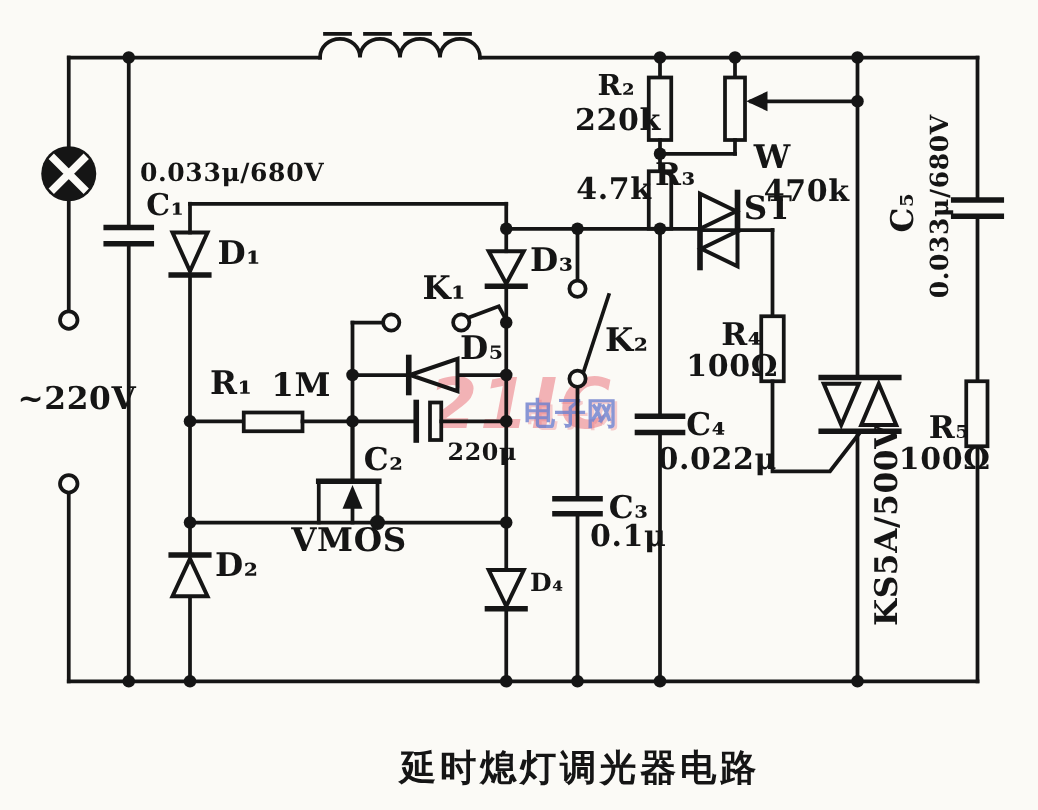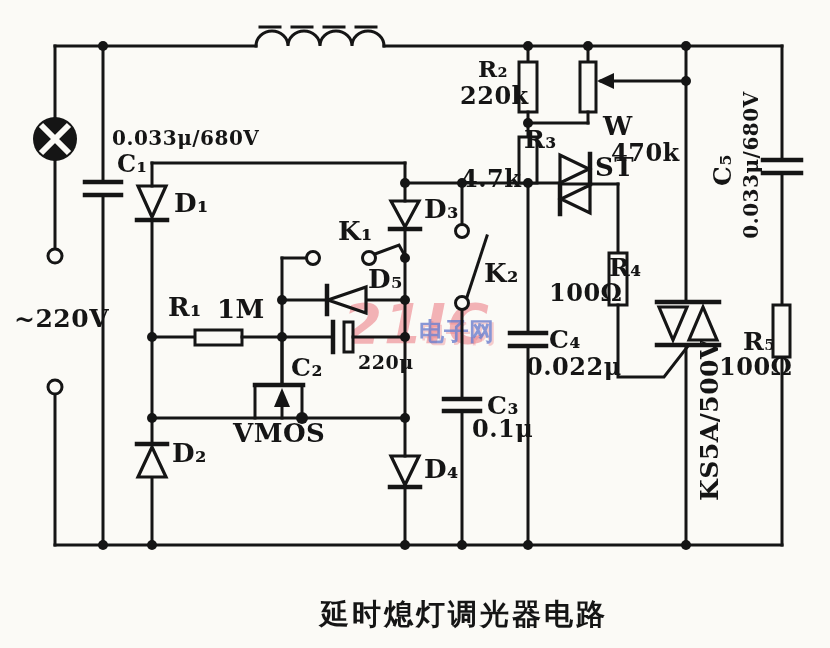--- a/index.html
+++ b/index.html
@@ -252,33 +252,33 @@
   <div class="lbl" style="left:168px;top:294px;font-size:26px;">R₁</div>
   <div class="lbl" style="left:217px;top:296px;font-size:26px;">1M</div>
   <div class="lbl" style="left:338px;top:218px;font-size:26px;">K₁</div>
   <div class="lbl" style="left:424px;top:196px;font-size:26px;">D₃</div>
   <div class="lbl" style="left:368px;top:266px;font-size:26px;">D₅</div>
   <div class="lbl" style="left:484px;top:260px;font-size:26px;">K₂</div>
   <div class="lbl" style="left:291px;top:355px;font-size:25px;">C₂</div>
   <div class="lbl" style="left:358px;top:353px;font-size:19px;">220μ</div>
   <div class="lbl" style="left:233px;top:420px;font-size:26px;font-family:'DejaVu Serif','Liberation Serif',serif;text-align:right;">VMOS</div>
   <div class="lbl" style="left:172px;top:440px;font-size:26px;">D₂</div>
-  <div class="lbl" style="left:424px;top:456px;font-size:26px;">D₄</div>
+  <div class="lbl" style="left:424px;top:456px;font-size:20px;">D₄</div>
   <div class="lbl" style="left:487px;top:393px;font-size:25px;">C₃</div>
   <div class="lbl" style="left:472px;top:417px;font-size:24px;">0.1μ</div>
   <div class="lbl" style="left:549px;top:327px;font-size:25px;">C₄</div>
   <div class="lbl" style="left:526px;top:355px;font-size:24px;">0.022μ</div>
   <div class="lbl" style="left:478px;top:57px;font-size:23px;">R₂</div>
   <div class="lbl" style="left:460px;top:84px;font-size:24px;">220k</div>
   <div class="lbl" style="left:484px;top:127px;font-size:25px;margin-left:40px;">R₃</div>
-  <div class="lbl" style="left:461px;top:167px;font-size:24px;">4.7k</div>
+  <div class="lbl" style="left:461px;top:139px;font-size:24px;">4.7k</div>
   <div class="lbl" style="left:603px;top:113px;font-size:26px;">W</div>
   <div class="lbl" style="left:611px;top:141px;font-size:24px;">470k</div>
   <div class="lbl" style="left:595px;top:154px;font-size:26px;">ST</div>
-  <div class="lbl" style="left:577px;top:255px;font-size:25px;margin-left:32px;">R₄</div>
+  <div class="lbl" style="left:577px;top:255px;font-size:25px;">R₄</div>
   <div class="lbl" style="left:549px;top:281px;font-size:24px;">100Ω</div>
   <div class="lbl vlabel" style="left:709px;top:420px;font-size:25px;">KS5A/500V</div>
   <div class="lbl" style="left:743px;top:329px;font-size:25px;">R₅</div>
   <div class="lbl" style="left:719px;top:355px;font-size:24px;">100Ω</div>
   <div class="lbl vlabel" style="left:722px;top:170px;font-size:25px;">C₅</div>
   <div class="lbl vlabel" style="left:751px;top:165px;font-size:20px;">0.033μ/680V</div>
   <div class="lbl" style="left:14px;top:306px;font-size:25px;">~220V</div>
 
   <div class="lbl caption" style="left:320px;top:600px;">延时熄灯调光器电路</div>
 

